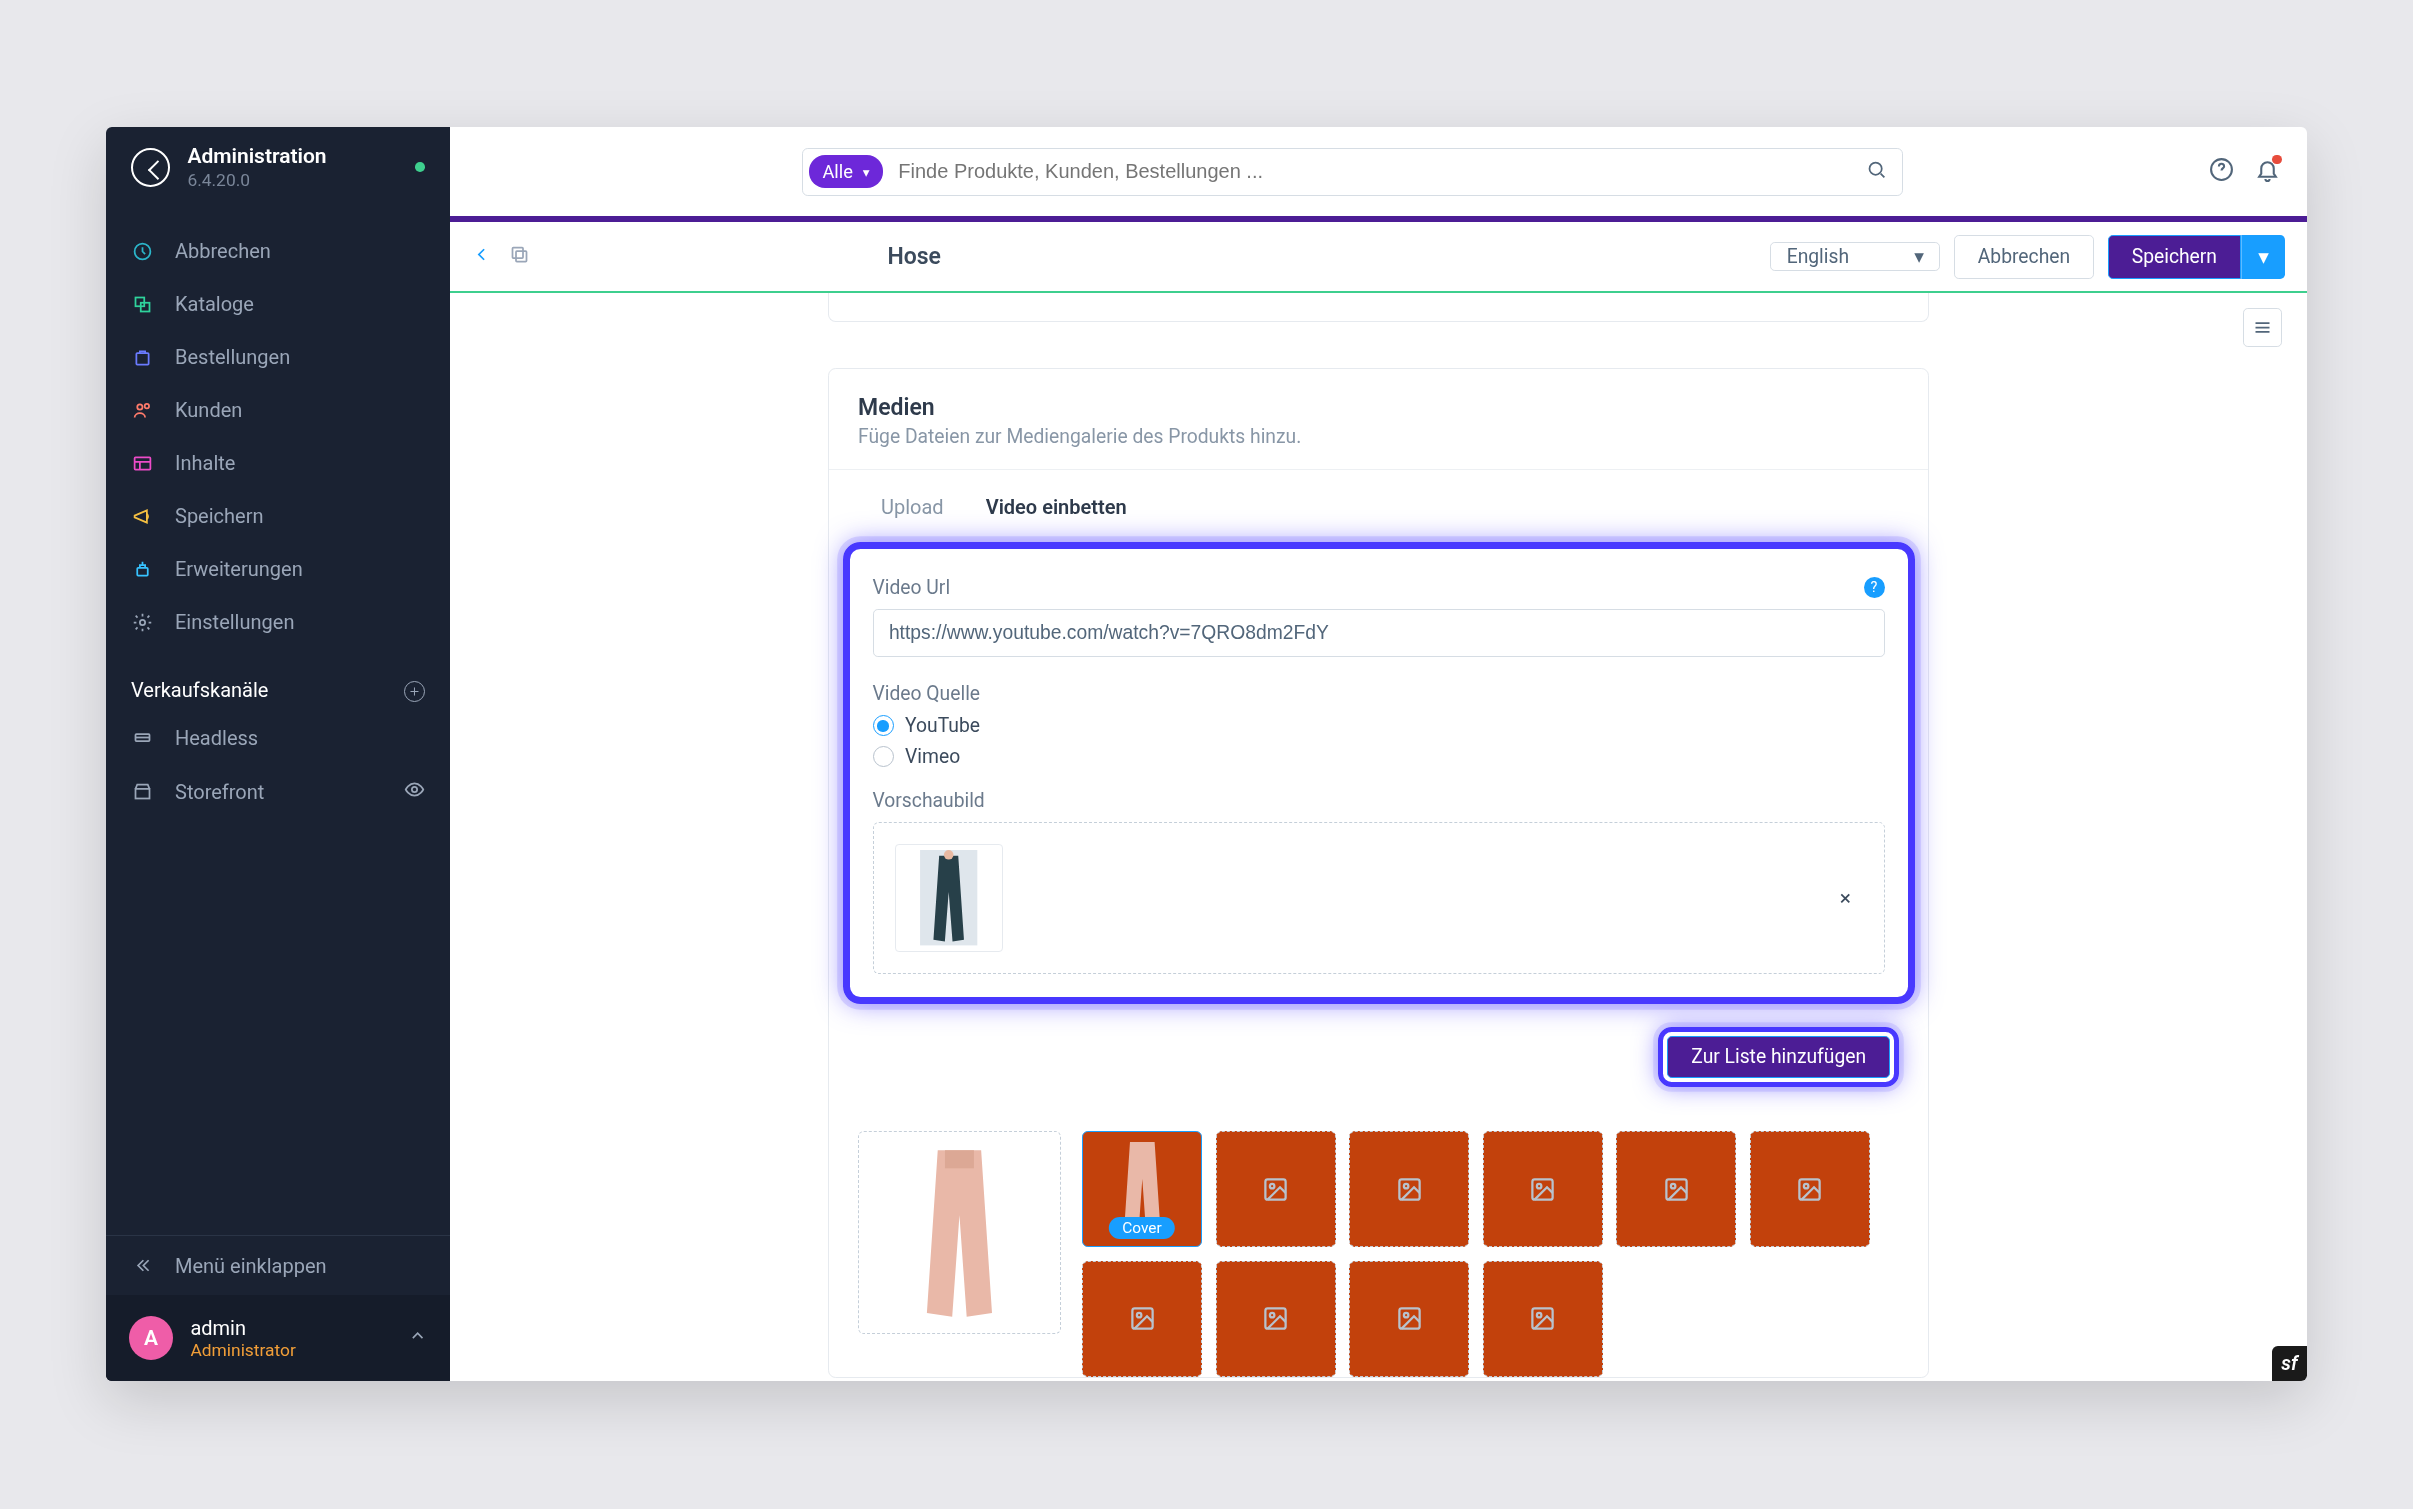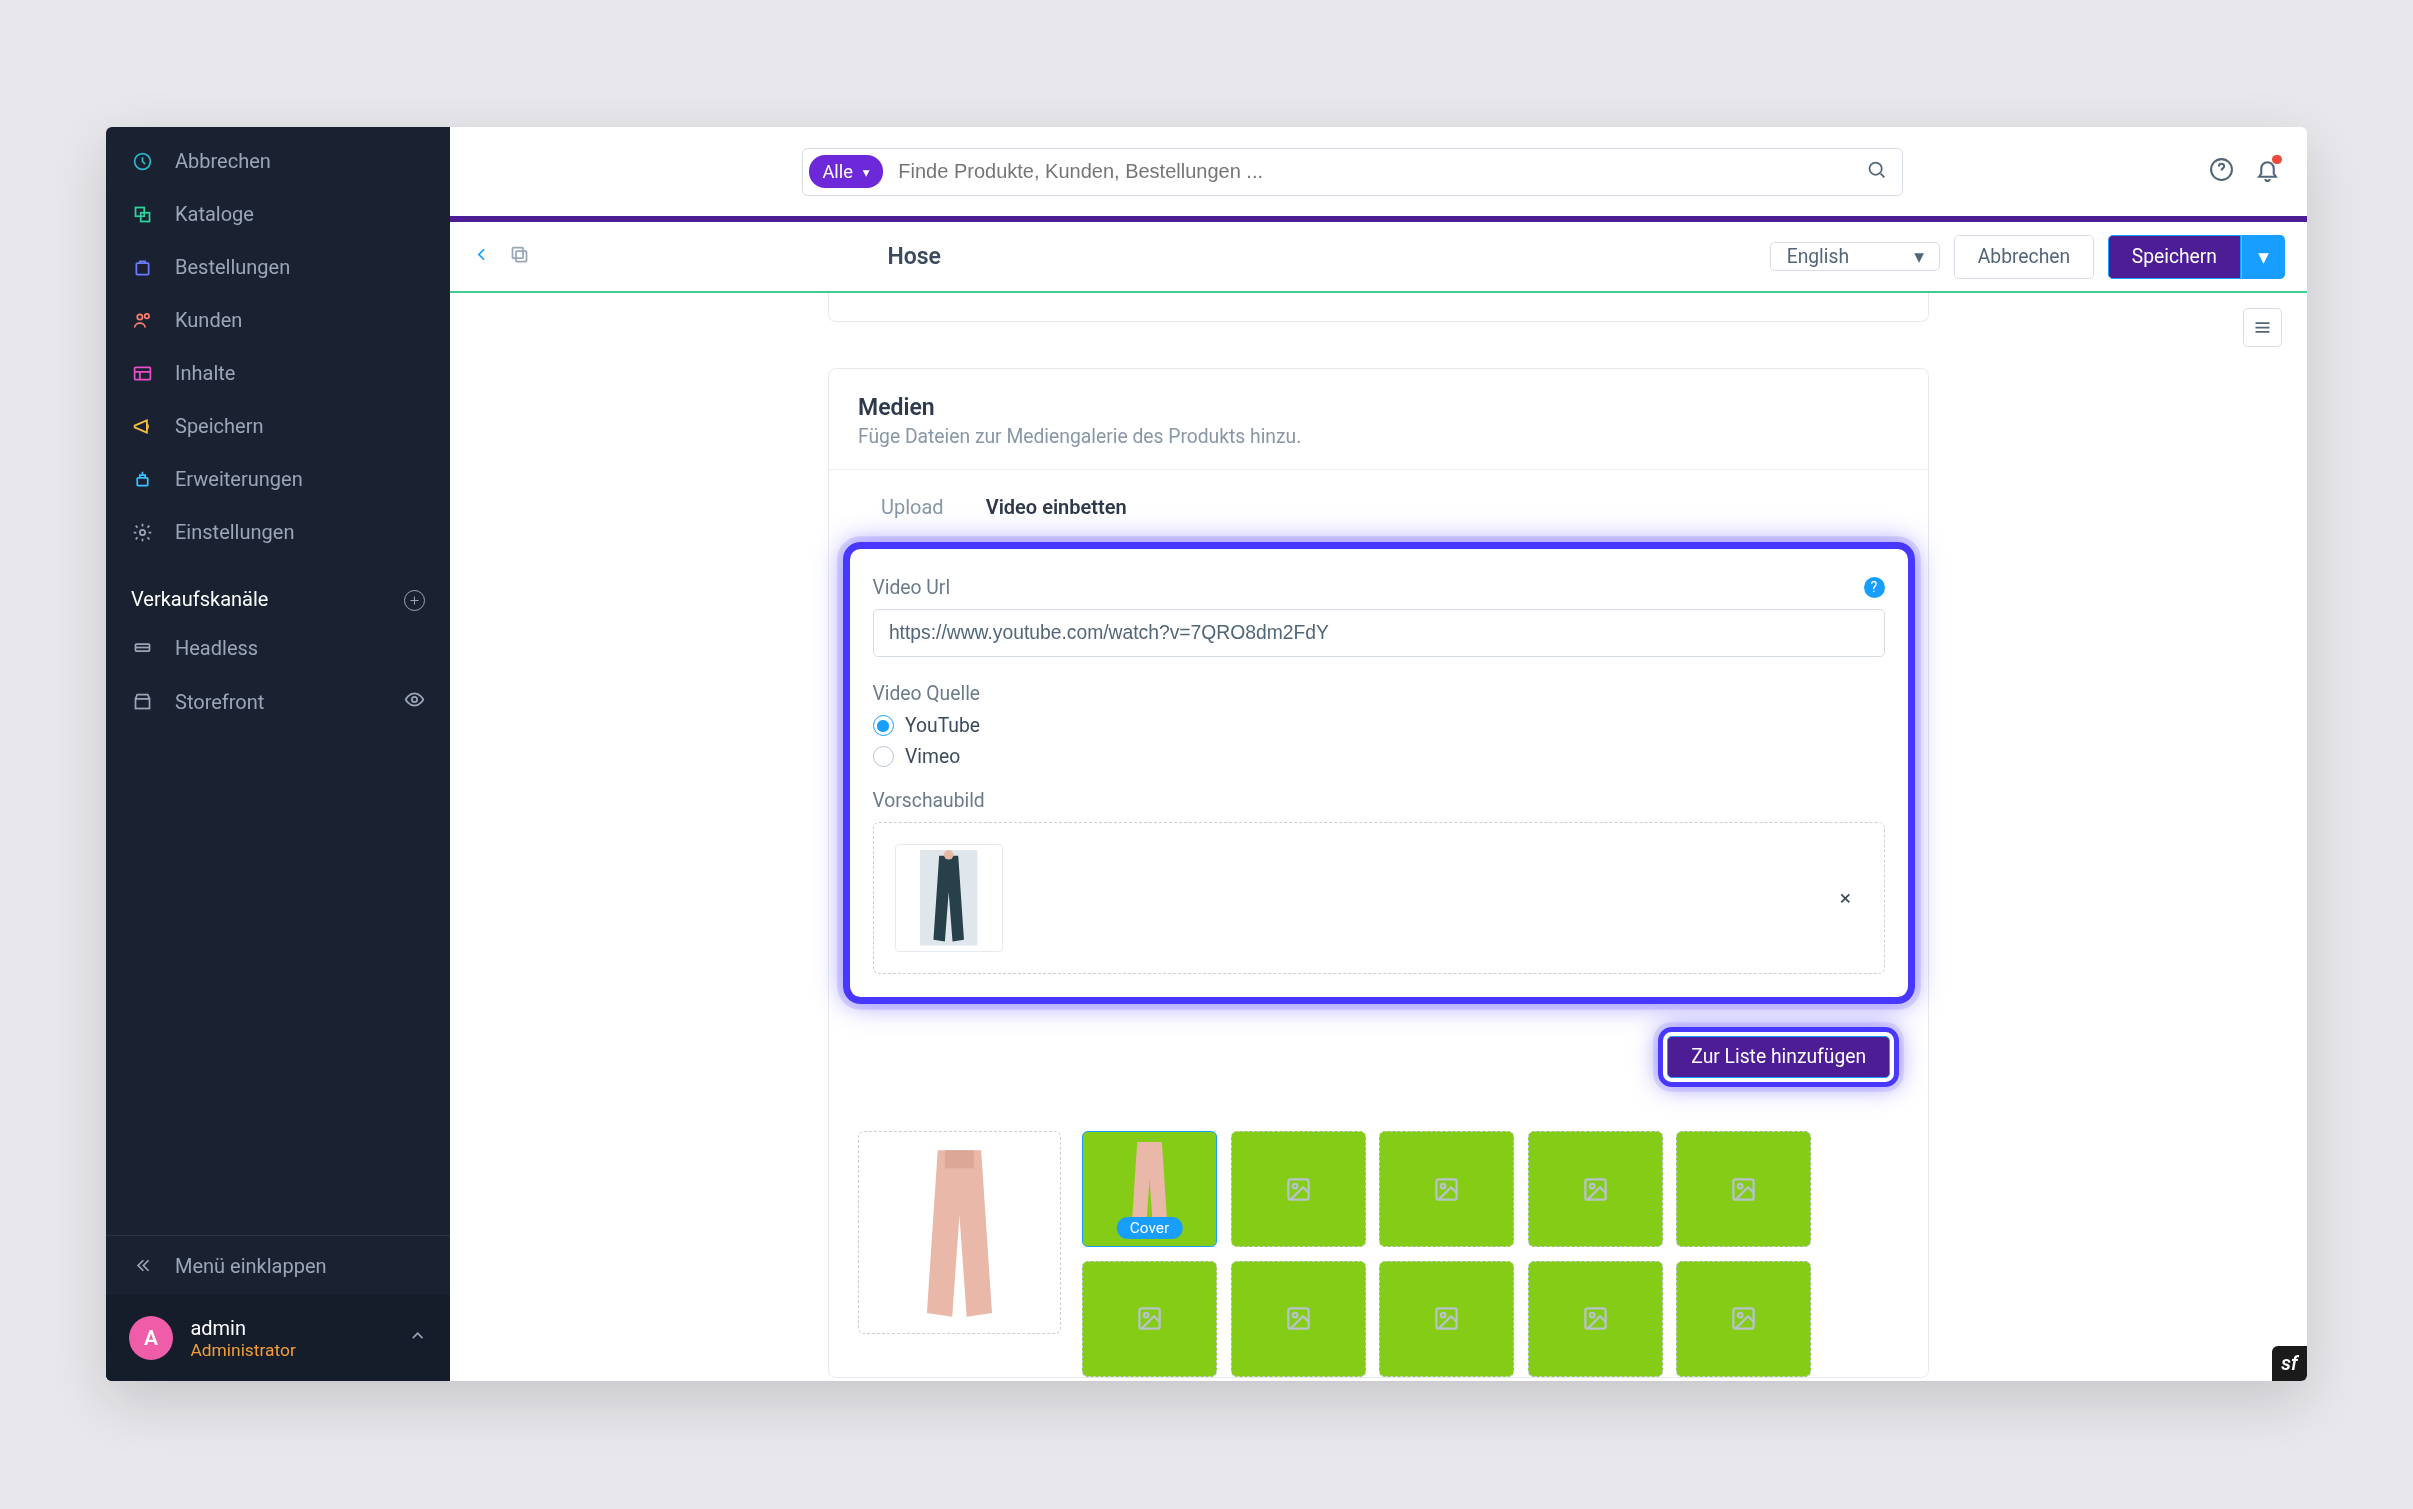--- a/index.html
+++ b/index.html
@@ -259,23 +259,23 @@
   .gallery{
     padding:9.7px 29px 0 29px;
     display:flex;gap:21px;align-items:flex-start;
   }
   .big-slot{
     width:203px;height:203px;border:1px dashed #c5cfd9;border-radius:5.8px;
     background:#fff;display:flex;align-items:center;justify-content:center;overflow:hidden;
   }
   .grid-slots{flex:1;display:flex;flex-wrap:wrap;gap:13.5px;}
   .slot{
-    width:135px;height:116px;border:1px dashed #c5cfd9;border-radius:5.8px;
+    width:120px;height:116px;border:1px dashed #c5cfd9;border-radius:5.8px;
     display:flex;align-items:center;justify-content:center;color:#b8c2cd;
-    position:relative;background:#84cc16;
+    position:relative;background:#c2410c;
   }
   .slot.filled{border:1.9px solid #189eff;}
   .cover-tag{
     position:absolute;bottom:7.7px;left:50%;transform:translateX(-50%);
     background:#189eff;color:#fff;font-size:15.4px;
     padding:1.9px 13.5px;border-radius:11.6px;
   }
   .sf-badge{
     position:absolute;right:0;bottom:0;
     width:35px;height:35px;border-radius:5.8px 0 0 0;
@@ -284,20 +284,28 @@
   }
   
   .pants-svg{width:90%;height:90%;}
 </style>
 </head>
 <body>
 
 <div class="app-frame">
 
   <aside class="sidebar">
+    <div class="sb-header">
+      <div class="sb-logo"></div>
+      <div class="sb-title">
+        <div class="t1">Administration</div>
+        <div class="t2">6.4.20.0</div>
+      </div>
+      <div class="sb-status-dot"></div>
+    </div>
 
     <nav class="sb-nav">
       <div class="sb-item">
         <span class="sb-icon">
             <svg viewBox="0 0 24 24" fill="none" stroke="#2bb5c9" stroke-width="2">
               <circle cx="12" cy="12" r="9"></circle>
               <path d="M12 7v5l3 3"></path>
             </svg>
           </span>
         <span>Abbrechen</span>

